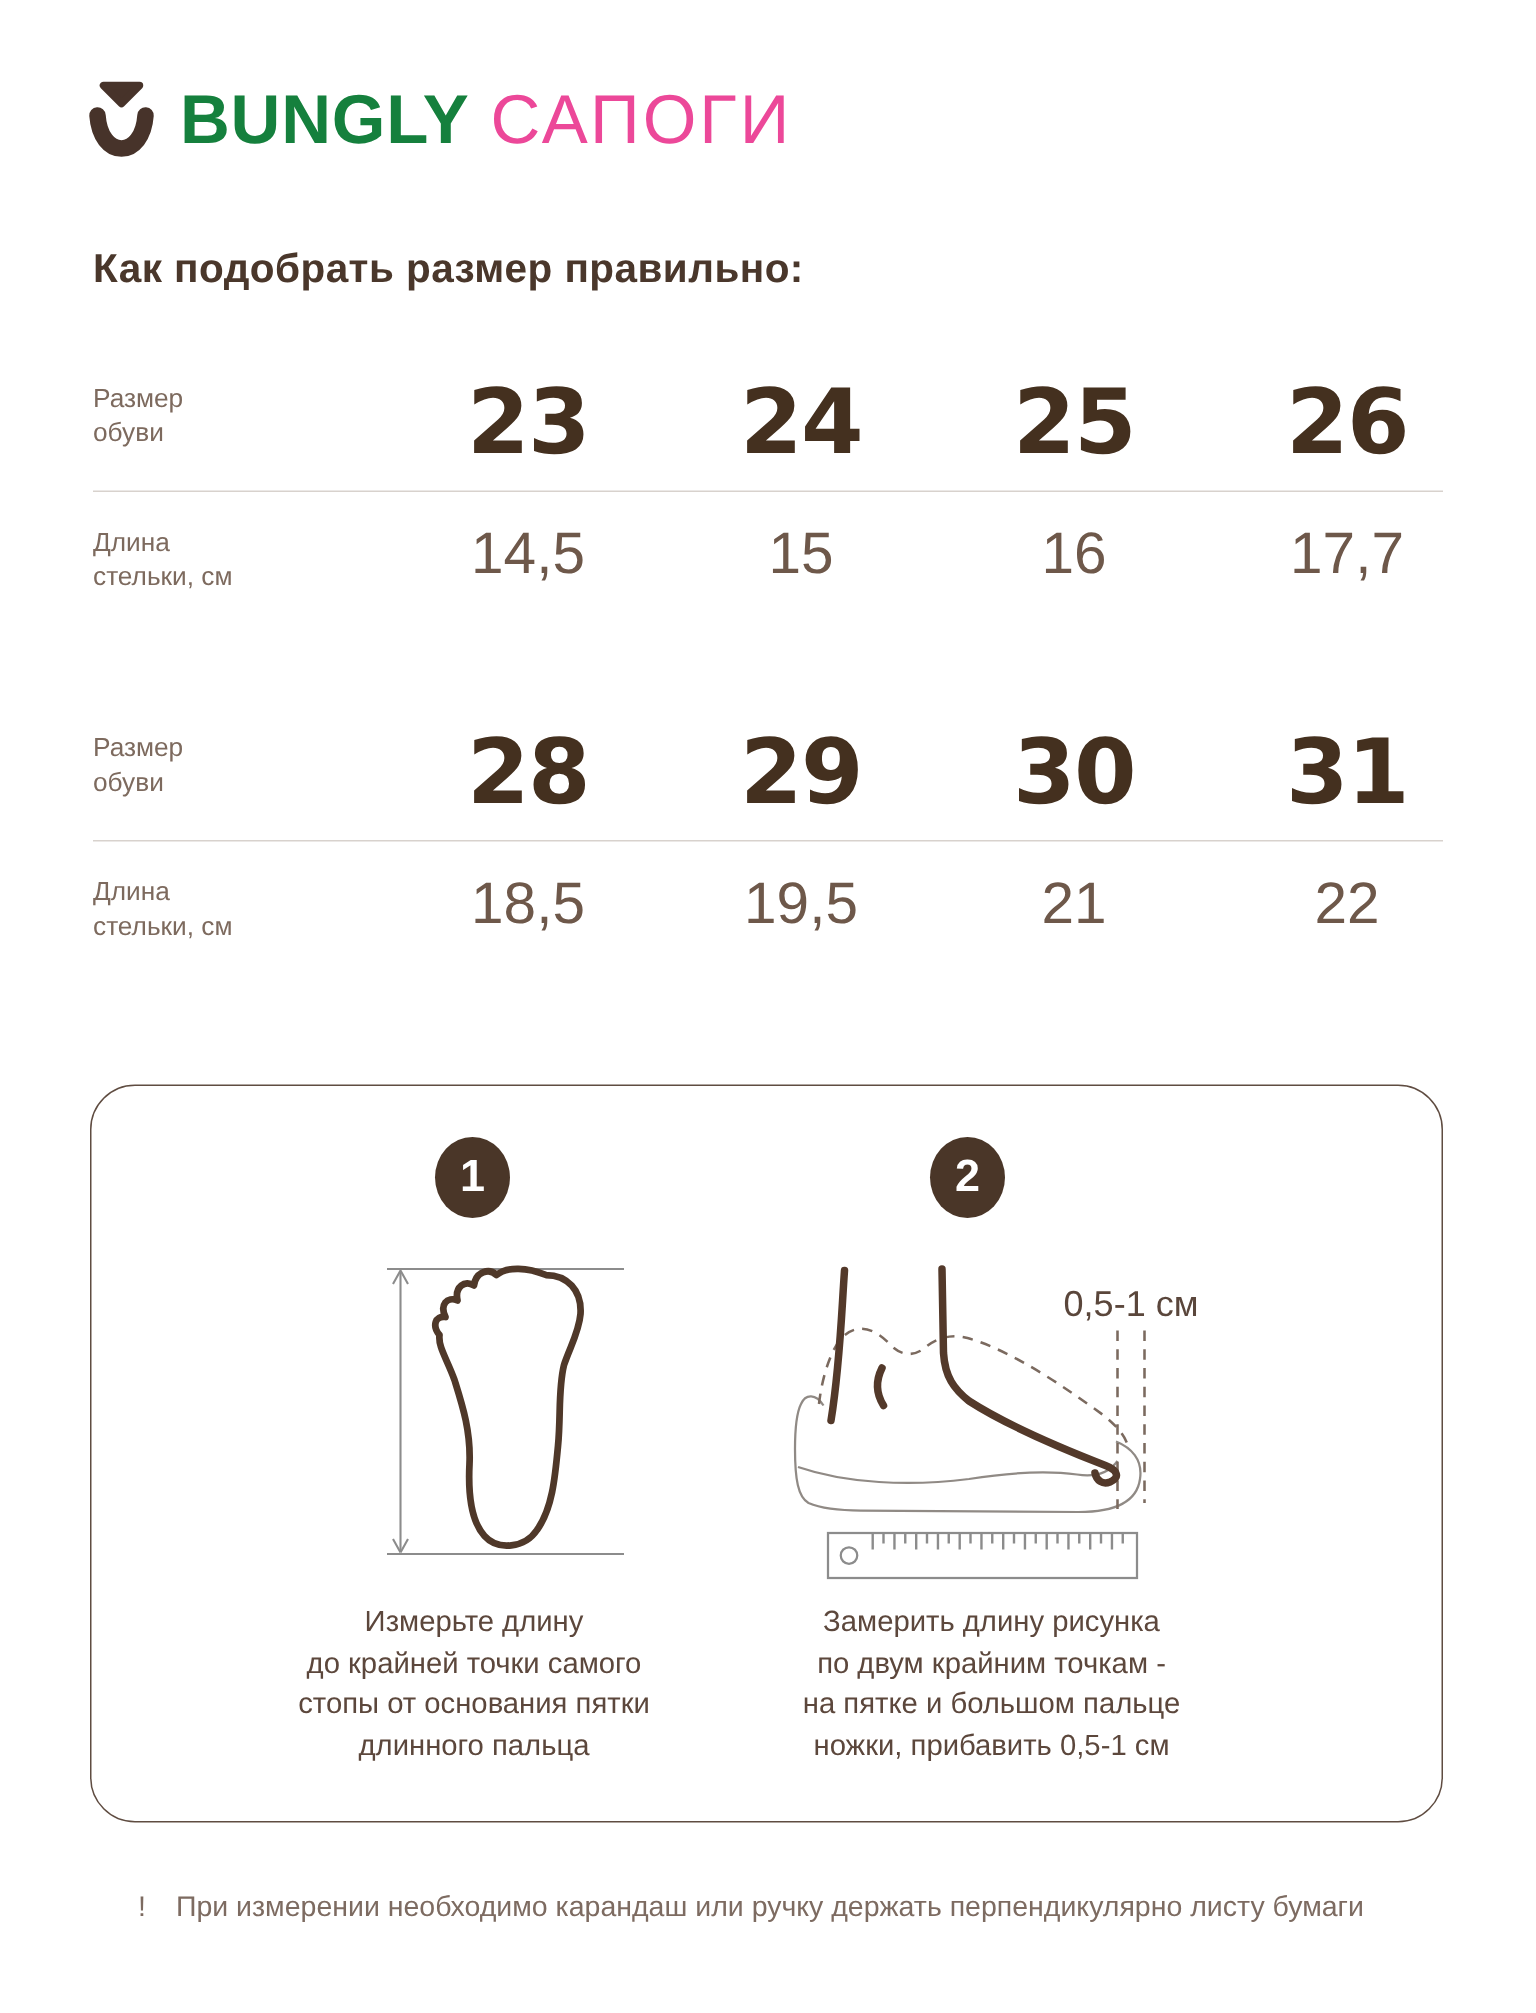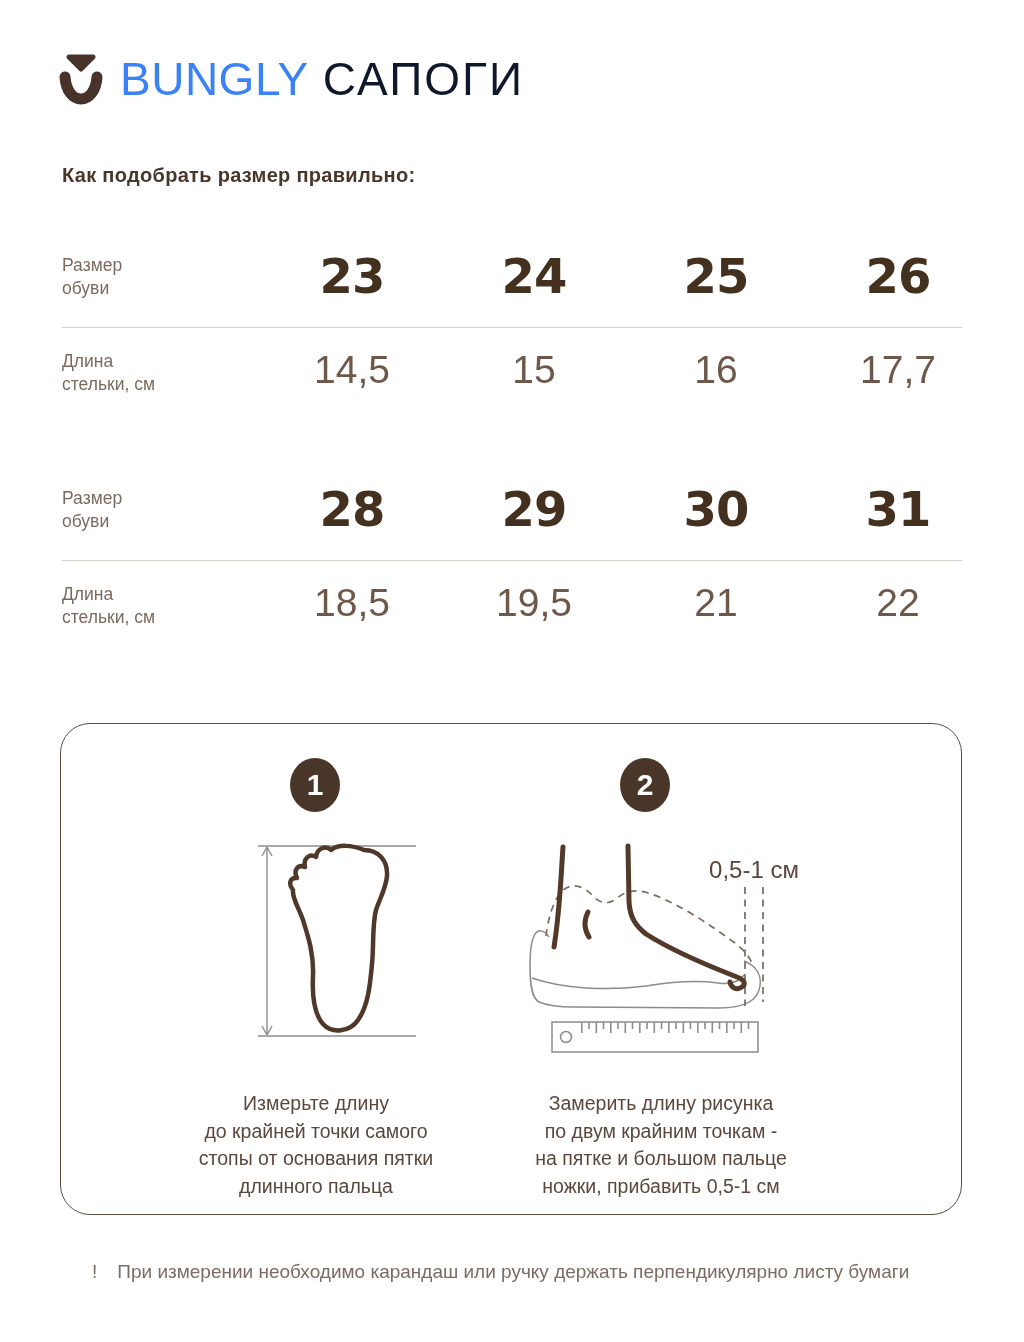--- a/index.html
+++ b/index.html
@@ -8,48 +8,48 @@
     background:#ffffff;
     font-family:"Liberation Sans", sans-serif;
     position:relative;
     overflow:hidden;
   }
 
   
   .logo { position:absolute; left:58px; top:52px; display:flex; align-items:center; }
   .logo-icon { margin-right:16px; }
   .brand-name {
-    font-size:46px; font-weight:400; color:#3b82f6; letter-spacing:0.5px;
+    font-size:46px; font-weight:700; color:#15803d; letter-spacing:0.5px;
   }
   .brand-product {
-    font-size:46px; font-weight:400; color:#0f172a; letter-spacing:2px; margin-left:14px;
+    font-size:46px; font-weight:400; color:#ec4899; letter-spacing:2px; margin-left:14px;
   }
 
   
   .heading {
     position:absolute; left:62px; top:164px;
-    font-size:20px; font-weight:600; color:#4a372b; letter-spacing:0.3px;
+    font-size:27px; font-weight:600; color:#4a372b; letter-spacing:0.3px;
   }
 
   
   .size-table { position:absolute; left:62px; width:900px; }
   #table1 { top:248px; }
   #table2 { top:481px; }
   .trow { display:grid; grid-template-columns:180px repeat(5,144px); align-items:start;gap:38px; }
   .trow.sizes {
     height:80px; box-sizing:border-box; padding-top:6px;
     border-bottom:1px solid #d8d2cd;
   }
   .trow.insoles { padding-top:22px; }
   .tlabel {
     font-size:17.5px; line-height:23px; color:#7d6a5e; width:110px;
   }
   .tsize {
     font-family:"DejaVu Sans", sans-serif;
-    font-size:48px; font-weight:800; color:#44301f;
+    font-size:60px; font-weight:800; color:#44301f;
     text-align:center; line-height:0.95; letter-spacing:-1px;
   }
   .tinsole {
     font-size:39px; font-weight:400; color:#6e584a;
     text-align:center; line-height:1.05;
   }
 
   
   .guide-box {
     position:absolute; left:60px; top:723px; width:902px; height:492px;
@@ -66,21 +66,21 @@
 
   #diagram1 { position:absolute; left:185px; top:112px; }
   #diagram2 { position:absolute; left:443px; top:106px; }
 
   .allowance-label {
     position:absolute; left:633px; top:132px; width:120px;
     font-size:24px; color:#5a463b; text-align:center;
   }
 
   .caption {
-    position:absolute; top:366px;
+    position:absolute; top:344px;
     font-size:19.5px; line-height:27.5px; color:#5c473c; text-align:center;
   }
   #caption1 { left:86px; width:338px; }
   #caption2 { left:418px; width:364px; }
   .caption span { display:block; }
 
   
   .footer {
     position:absolute; left:92px; top:1261px;
     display:flex; gap:20px; align-items:baseline;

